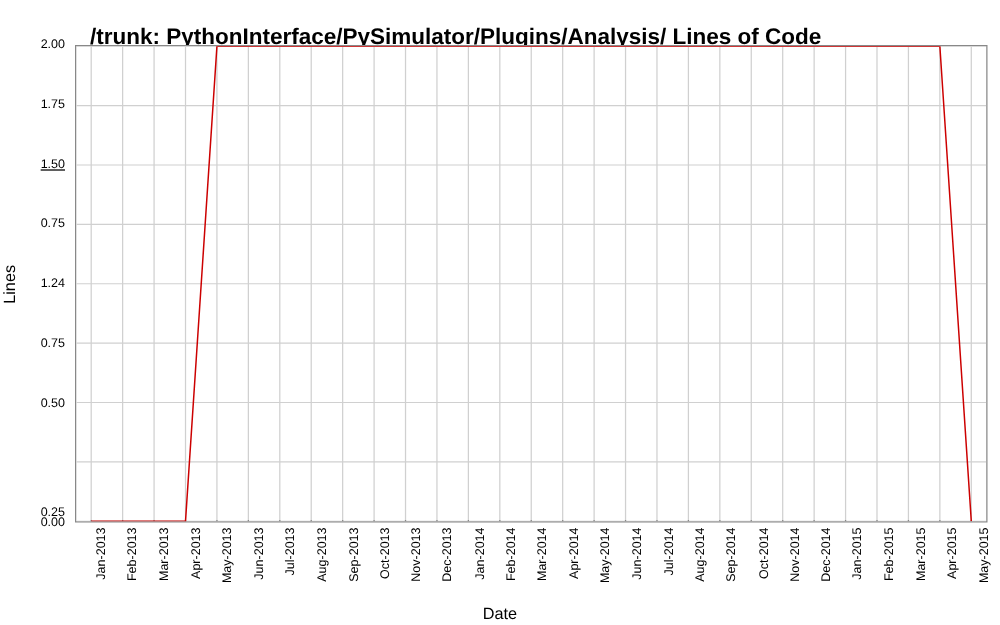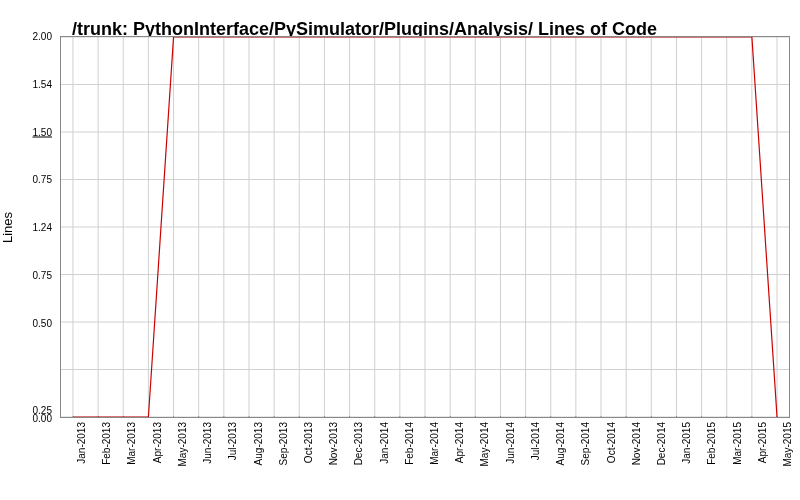--- a/index.html
+++ b/index.html
@@ -120,21 +120,21 @@
   </div>
 
   <div class="y-ticks" id="y-ticks">
       <div class="y-tick" style="top: 382px;">0.00</div>
       <div class="y-tick" style="top: 334.25px; margin-top: 40px;">0.25</div>
       <div class="y-tick" style="top: 286.5px;">0.50</div>
       <div class="y-tick" style="top: 238.75px;">0.75</div>
       <div class="y-tick" style="top: 191px;">1.24</div>
       <div class="y-tick" style="top: 143.25px;">0.75</div>
       <div class="y-tick" style="top: 95.5px; text-decoration: underline;">1.50</div>
-      <div class="y-tick" style="top: 47.75px;">1.54</div>
+      <div class="y-tick" style="top: 47.75px;">1.75</div>
       <div class="y-tick" style="top: 0px;">2.00</div>
     </div>
 
   <div class="plot-area">
     <svg id="plot-svg" viewBox="0 0 730 382" preserveAspectRatio="none">
         <line x1="0" x2="730" y1="382" y2="382" class="grid-line"></line>
         <line x1="0" x2="730" y1="334.25" y2="334.25" class="grid-line"></line>
         <line x1="0" x2="730" y1="286.5" y2="286.5" class="grid-line"></line>
         <line x1="0" x2="730" y1="238.75" y2="238.75" class="grid-line"></line>
         <line x1="0" x2="730" y1="191" y2="191" class="grid-line"></line>
@@ -229,14 +229,15 @@
       <div class="x-tick" style="left: 545.5px;">Oct-2014</div>
       <div class="x-tick" style="left: 570.714px;">Nov-2014</div>
       <div class="x-tick" style="left: 595.929px;">Dec-2014</div>
       <div class="x-tick" style="left: 621.143px;">Jan-2015</div>
       <div class="x-tick" style="left: 646.357px;">Feb-2015</div>
       <div class="x-tick" style="left: 671.571px;">Mar-2015</div>
       <div class="x-tick" style="left: 696.786px;">Apr-2015</div>
       <div class="x-tick" style="left: 722px;">May-2015</div>
     </div>
 
+  <div class="x-axis-label">Date</div>
 
 </div>
 
 </body></html>

